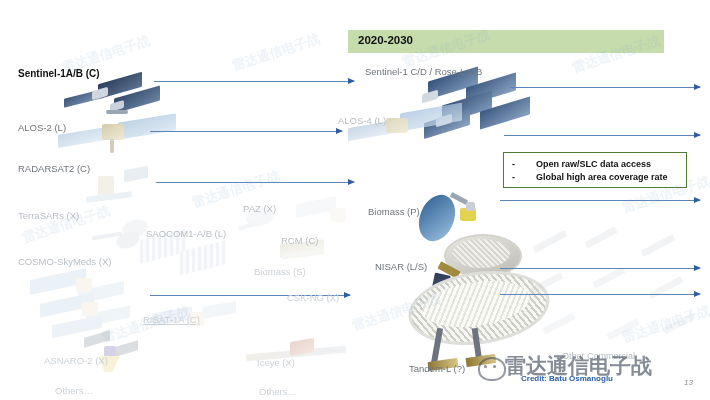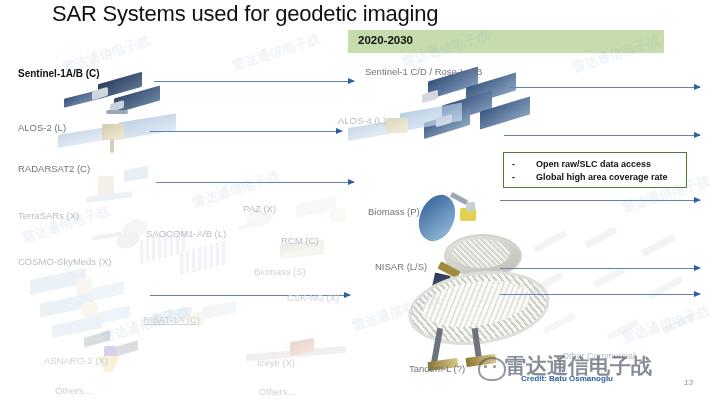--- a/index.html
+++ b/index.html
@@ -102,21 +102,20 @@
 
   
   .o90{opacity:.90}.o70{opacity:.70}
   .o35{opacity:.35}.o22{opacity:.22}.o14{opacity:.14}
 </style>
 </head>
 <body>
 
 <div id="slide">
 
-  <div class="title">SAR Systems used for geodetic imaging</div>
 
   <div class="greenbar" id="bar-future">
     <span>2020-2030</span>
   </div>
 
   <div class="sat" style="left:62px;top:74px;width:110px;height:50px;">
     <div class="panel" style="left:36px;top:4px;width:44px;height:15px;background:linear-gradient(160deg,#2b3f5c,#5b7391);transform:skewY(-16deg);"></div>
     <div class="panel" style="left:52px;top:18px;width:46px;height:15px;background:linear-gradient(160deg,#33496a,#6b84a3);transform:skewY(-16deg);"></div>
     <div class="panel" style="left:2px;top:20px;width:38px;height:9px;background:linear-gradient(160deg,#3d557a,#7e96b4);transform:skewY(-14deg);"></div>
     <div class="body" style="left:30px;top:15px;width:16px;height:9px;background:#cfd6de;transform:skewY(-16deg);"></div>

